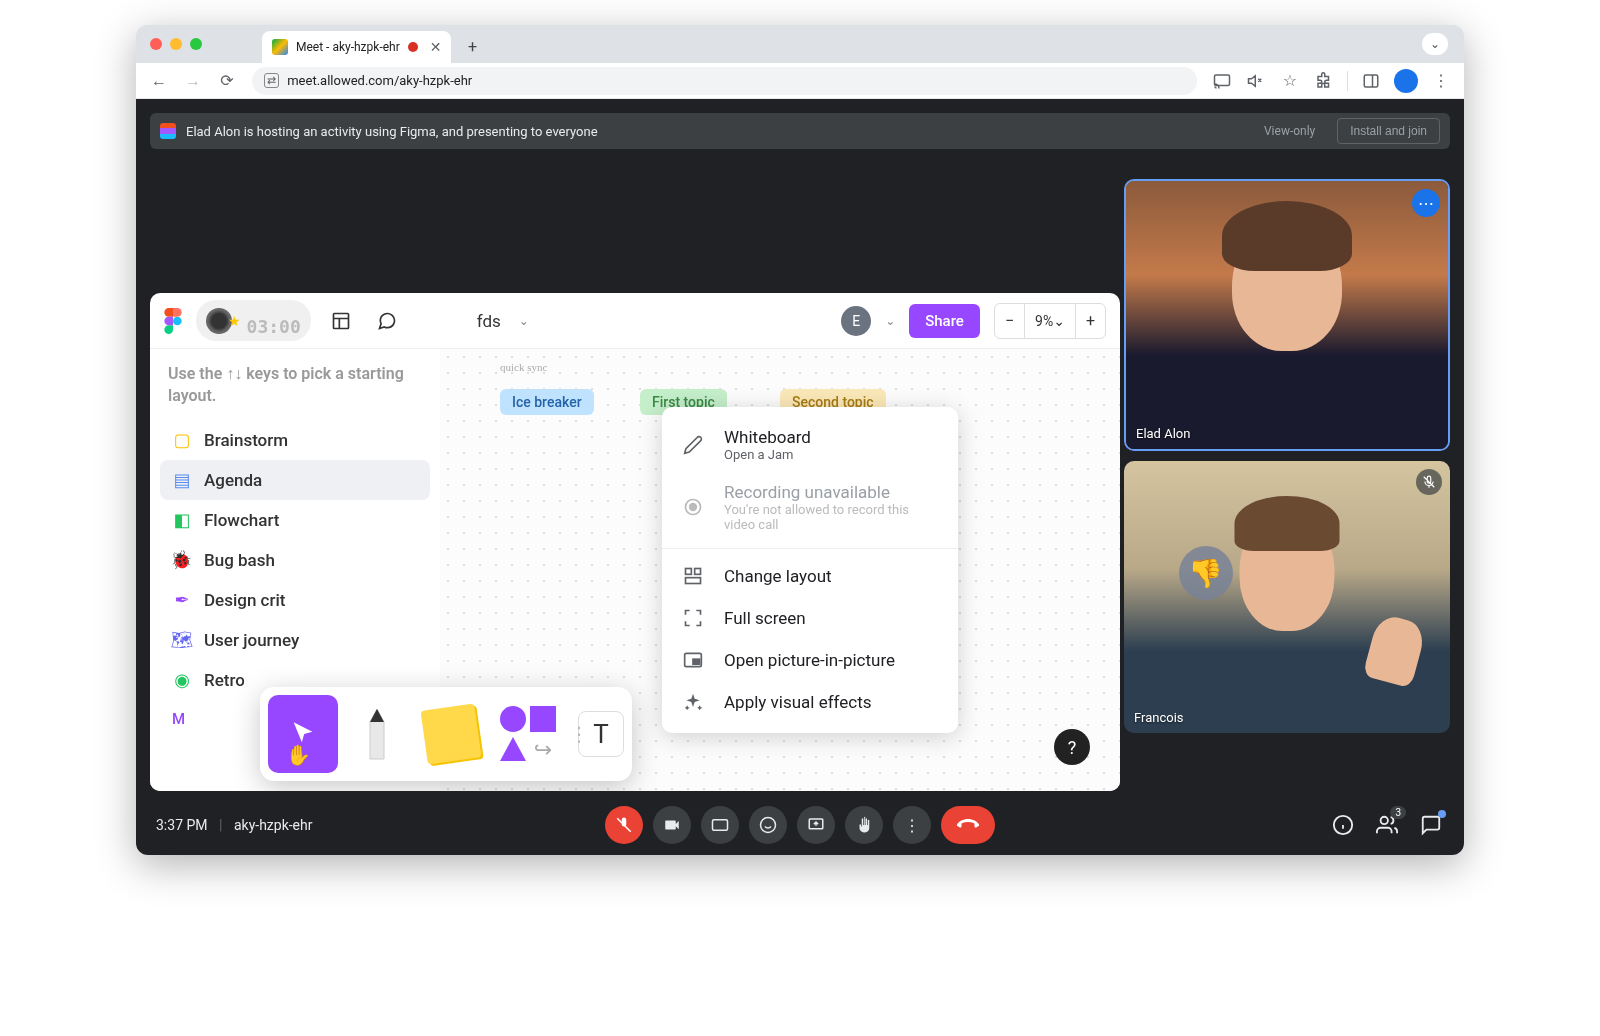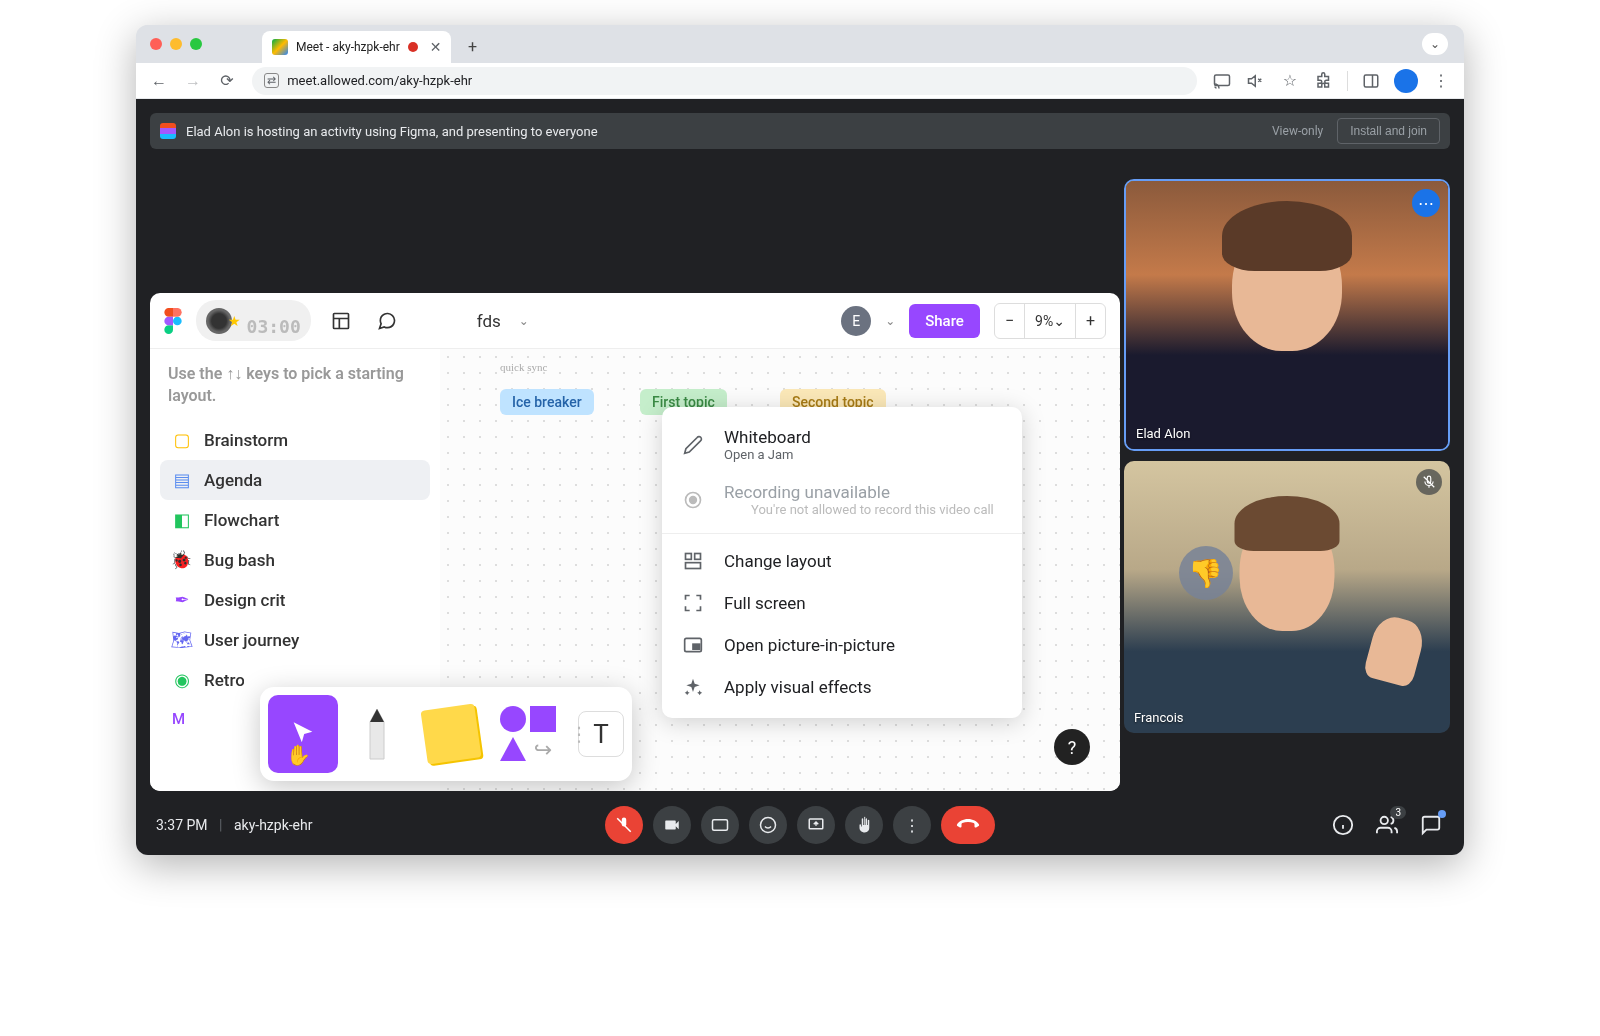--- a/index.html
+++ b/index.html
@@ -22,21 +22,21 @@
   .navbtn{width:30px;height:30px;display:flex;align-items:center;justify-content:center;color:#5f6368;font-size:16px;border-radius:15px;}
   .urlbox{flex:1;height:28px;background:#f1f3f4;border-radius:14px;display:flex;align-items:center;padding:0 12px;font-size:13px;color:#202124;margin:0 6px;}
   .extbtn{width:30px;height:30px;display:flex;align-items:center;justify-content:center;color:#5f6368;}
   .profile{width:24px;height:24px;border-radius:50%;background:#1a73e8;margin:0 4px;}
   
   
   .meet{height:calc(100% - 74px);background:#202124;position:relative;color:#e8eaed;}
   .banner{position:absolute;top:14px;left:14px;right:14px;height:36px;background:#3c4043;border-radius:6px;display:flex;align-items:center;padding:0 10px;font-size:13px;}
   .banner .figma-ico{width:16px;height:16px;margin-right:10px;background:linear-gradient(#f24e1e 33%,#a259ff 33% 66%,#1abcfe 66%);border-radius:3px;}
   .banner .viewonly{margin-left:auto;color:#9aa0a6;font-size:12px;}
-  .banner .install{background:#3c4043;border:1px solid #5f6368;color:#9aa0a6;padding:5px 12px;border-radius:4px;font-size:12px;margin-left:14px;}
+  .banner .install{background:#3c4043;border:1px solid #5f6368;color:#9aa0a6;padding:5px 12px;border-radius:4px;font-size:12px;margin-left:22px;}
   
   
   .stage{position:absolute;top:66px;left:14px;right:344px;bottom:64px;}
   .pres{position:absolute;top:128px;left:0;right:0;bottom:0;background:#fff;border-radius:10px;overflow:hidden;}
   
   .figbar{height:56px;border-bottom:1px solid #eee;display:flex;align-items:center;padding:0 14px;gap:14px;}
   .figlogo{width:18px;height:26px;}
   .figlogo svg{width:100%;height:100%;}
   .timer{background:#f0f0f0;border-radius:20px;padding:4px 10px;display:flex;align-items:center;gap:6px;}
   .timer .badge{width:26px;height:26px;border-radius:50%;background:radial-gradient(circle,#333 40%,#666 60%);}
@@ -61,29 +61,29 @@
   .more{color:#9747ff;font-size:15px;padding:10px 12px;font-weight:500;}
   
   .canvas{flex:1;background:#fcfcfc;background-image:radial-gradient(#ddd 1px,transparent 1px);background-size:16px 16px;position:relative;}
   .tag{position:absolute;padding:5px 12px;border-radius:6px;font-size:14px;font-weight:500;}
   .tag.ice{background:#bfe3ff;color:#2563a8;top:40px;left:60px;}
   .tag.t1{background:#c5eecb;color:#3a8a44;top:40px;left:200px;}
   .tag.t2{background:#fbe8b8;color:#a77b15;top:40px;left:340px;}
   .qsync{position:absolute;top:12px;left:60px;font-family:cursive;font-size:11px;color:#aaa;}
   
   
-  .popup{position:absolute;top:58px;left:222px;width:360px;background:#fff;border-radius:10px;box-shadow:0 4px 24px rgba(0,0,0,0.18);padding:10px 0;z-index:50;}
+  .popup{position:absolute;top:58px;left:222px;width:296px;background:#fff;border-radius:10px;box-shadow:0 4px 24px rgba(0,0,0,0.18);padding:10px 0;z-index:50;}
   .popup .row{display:flex;align-items:center;padding:10px 20px;gap:20px;}
   .popup .row.disabled{color:#aaa;}
   .popup .ico{width:22px;height:22px;display:flex;align-items:center;justify-content:center;color:#5f6368;flex-shrink:0;}
   .popup .row.disabled .ico{color:#bbb;}
   .popup .txt .t1{font-size:17px;color:#202124;}
   .popup .row.disabled .txt .t1{color:#9aa0a6;}
   .popup .txt .t2{font-size:13px;color:#5f6368;}
-  .popup .row.disabled .txt .t2{color:#bbb;margin-left:27px;}
+  .popup .row.disabled .txt .t2{color:#bbb;}
   .popup hr{border:none;border-top:1px solid #eee;margin:6px 0;}
   
   
   .figtools{position:absolute;bottom:10px;left:110px;height:94px;background:#fff;border-radius:14px;box-shadow:0 6px 28px rgba(0,0,0,0.22);display:flex;align-items:center;padding:0 8px;gap:4px;}
   .tool{width:70px;height:78px;display:flex;align-items:center;justify-content:center;border-radius:10px;position:relative;}
   .tool.sel{background:#9747ff;}
   .tool.cursor svg{width:28px;height:28px;}
   .tool.cursor .hand{position:absolute;bottom:6px;left:18px;font-size:20px;}
   .tool.pencil{flex-direction:column;}
   .tool.sticky .note{width:54px;height:54px;background:#ffd94a;transform:rotate(-8deg);border-radius:4px;box-shadow:2px 2px 0 #f5c400;}

